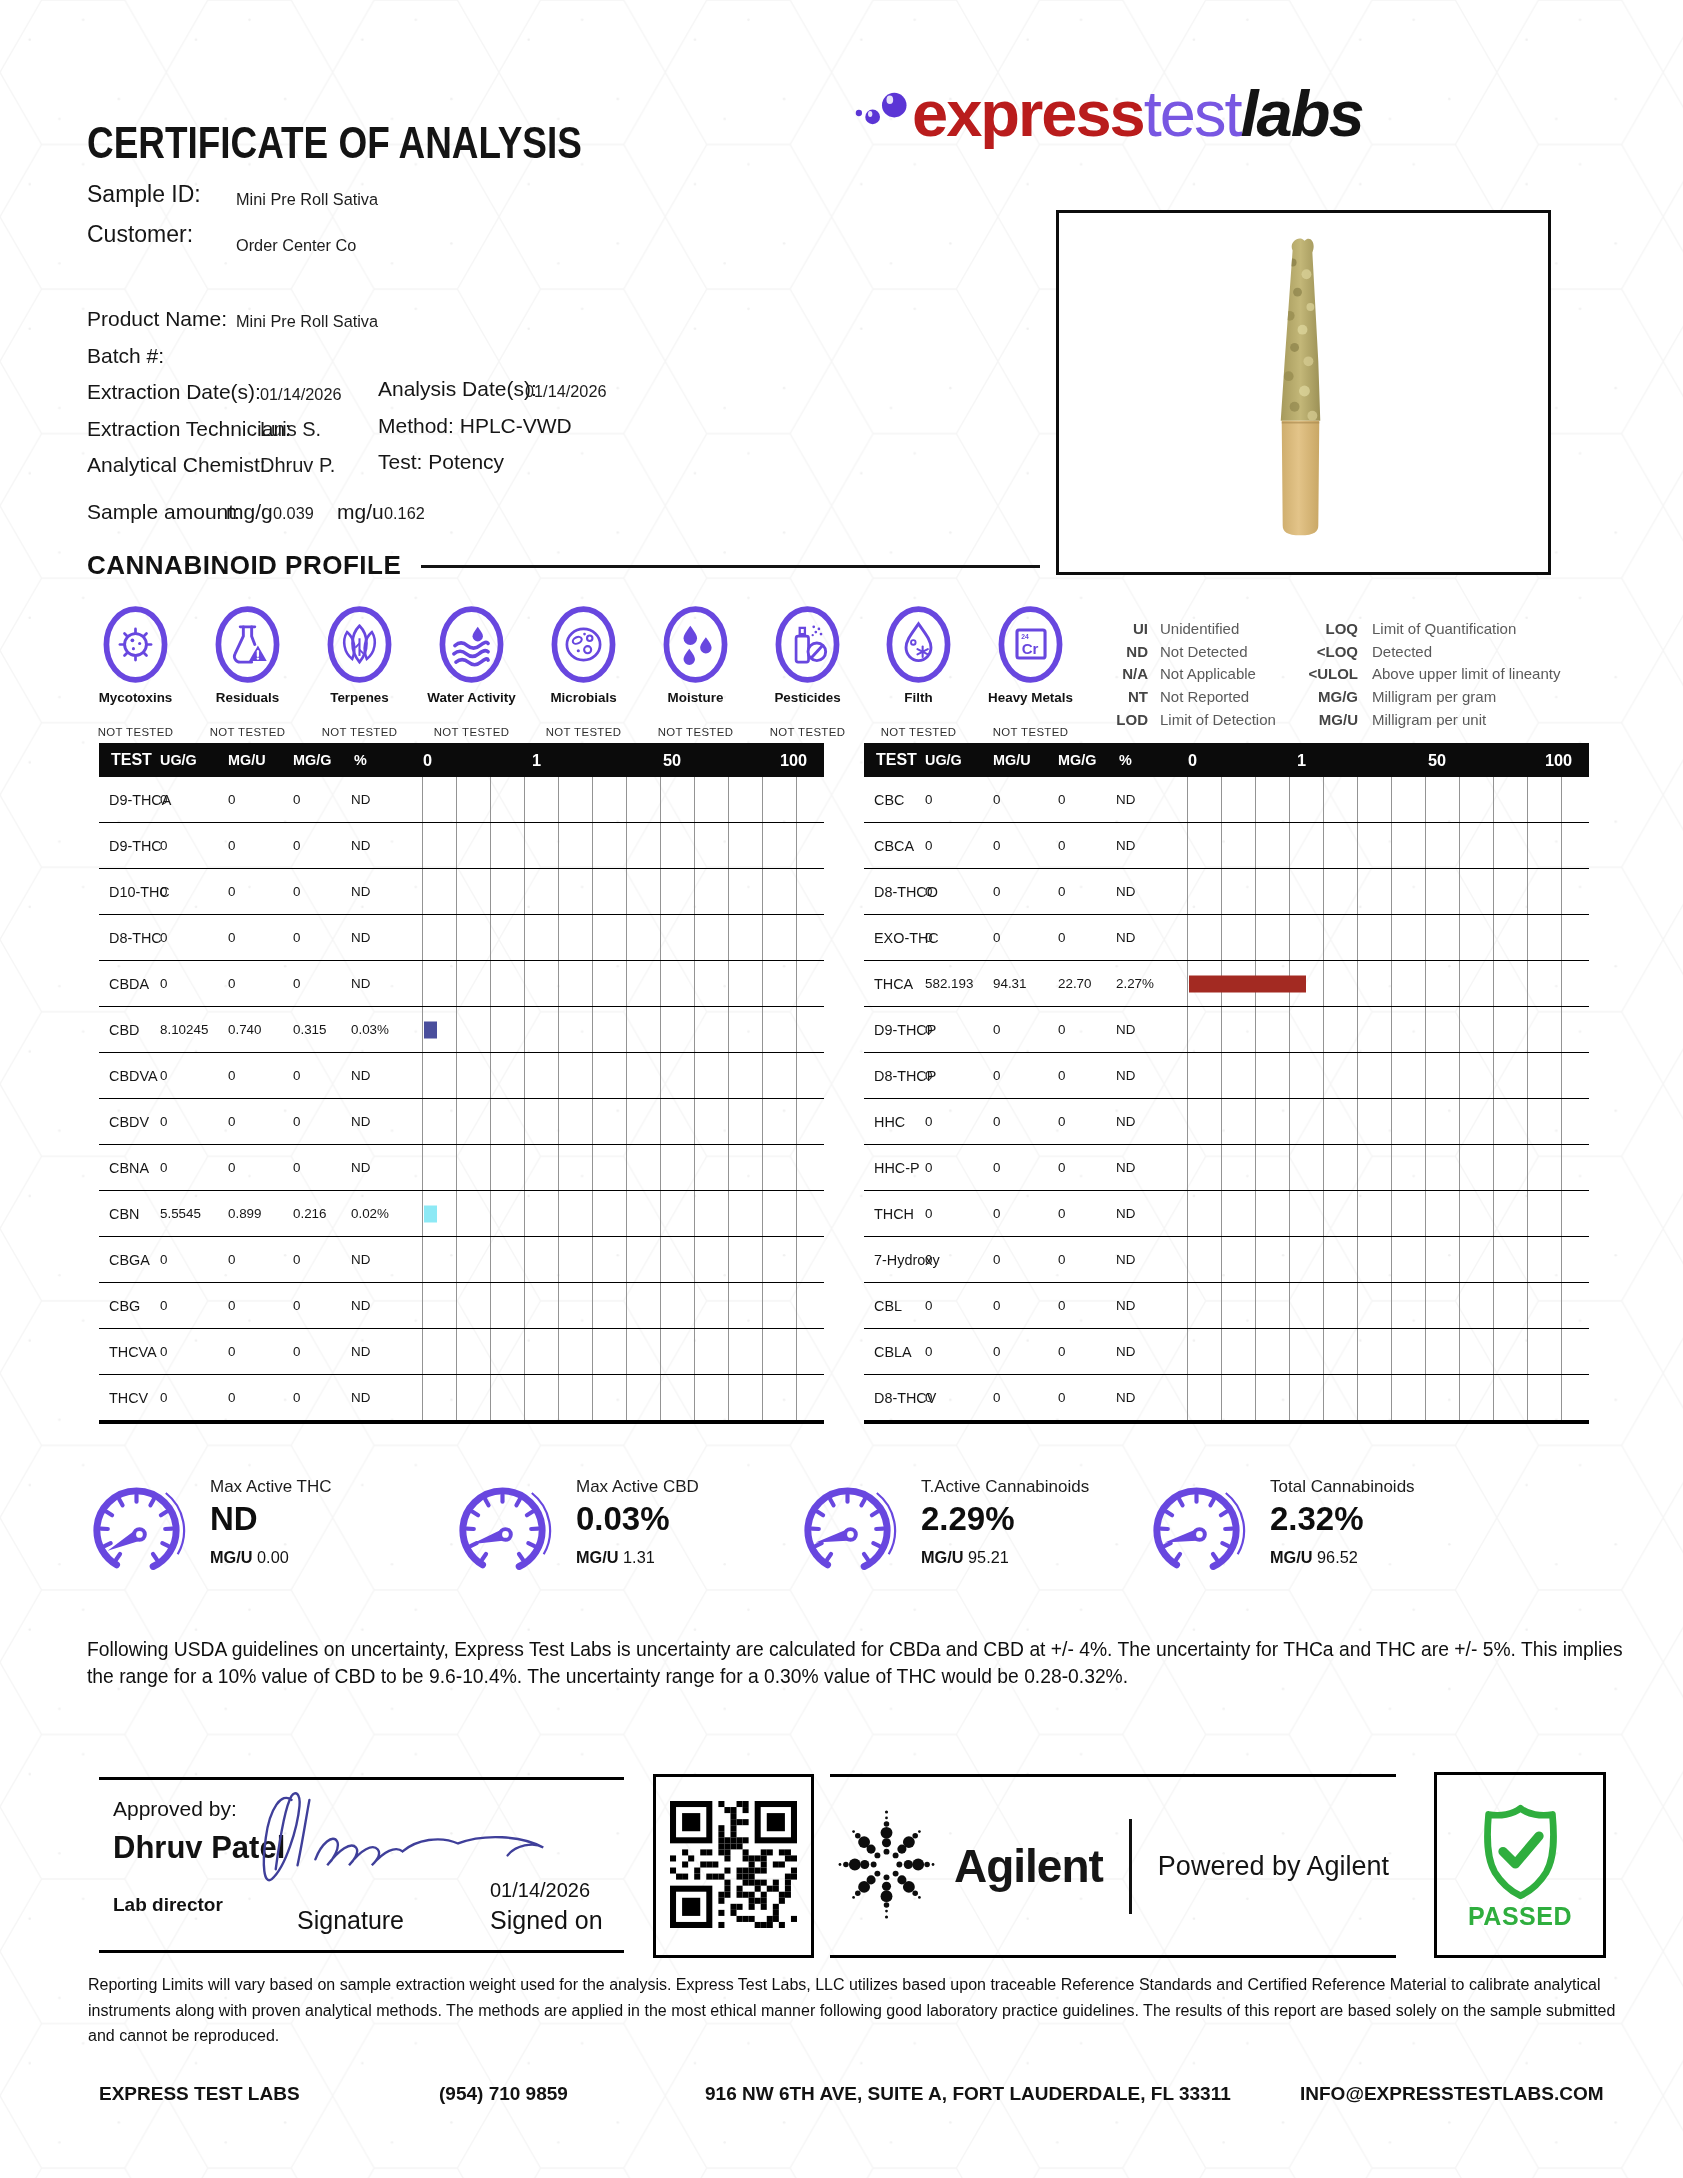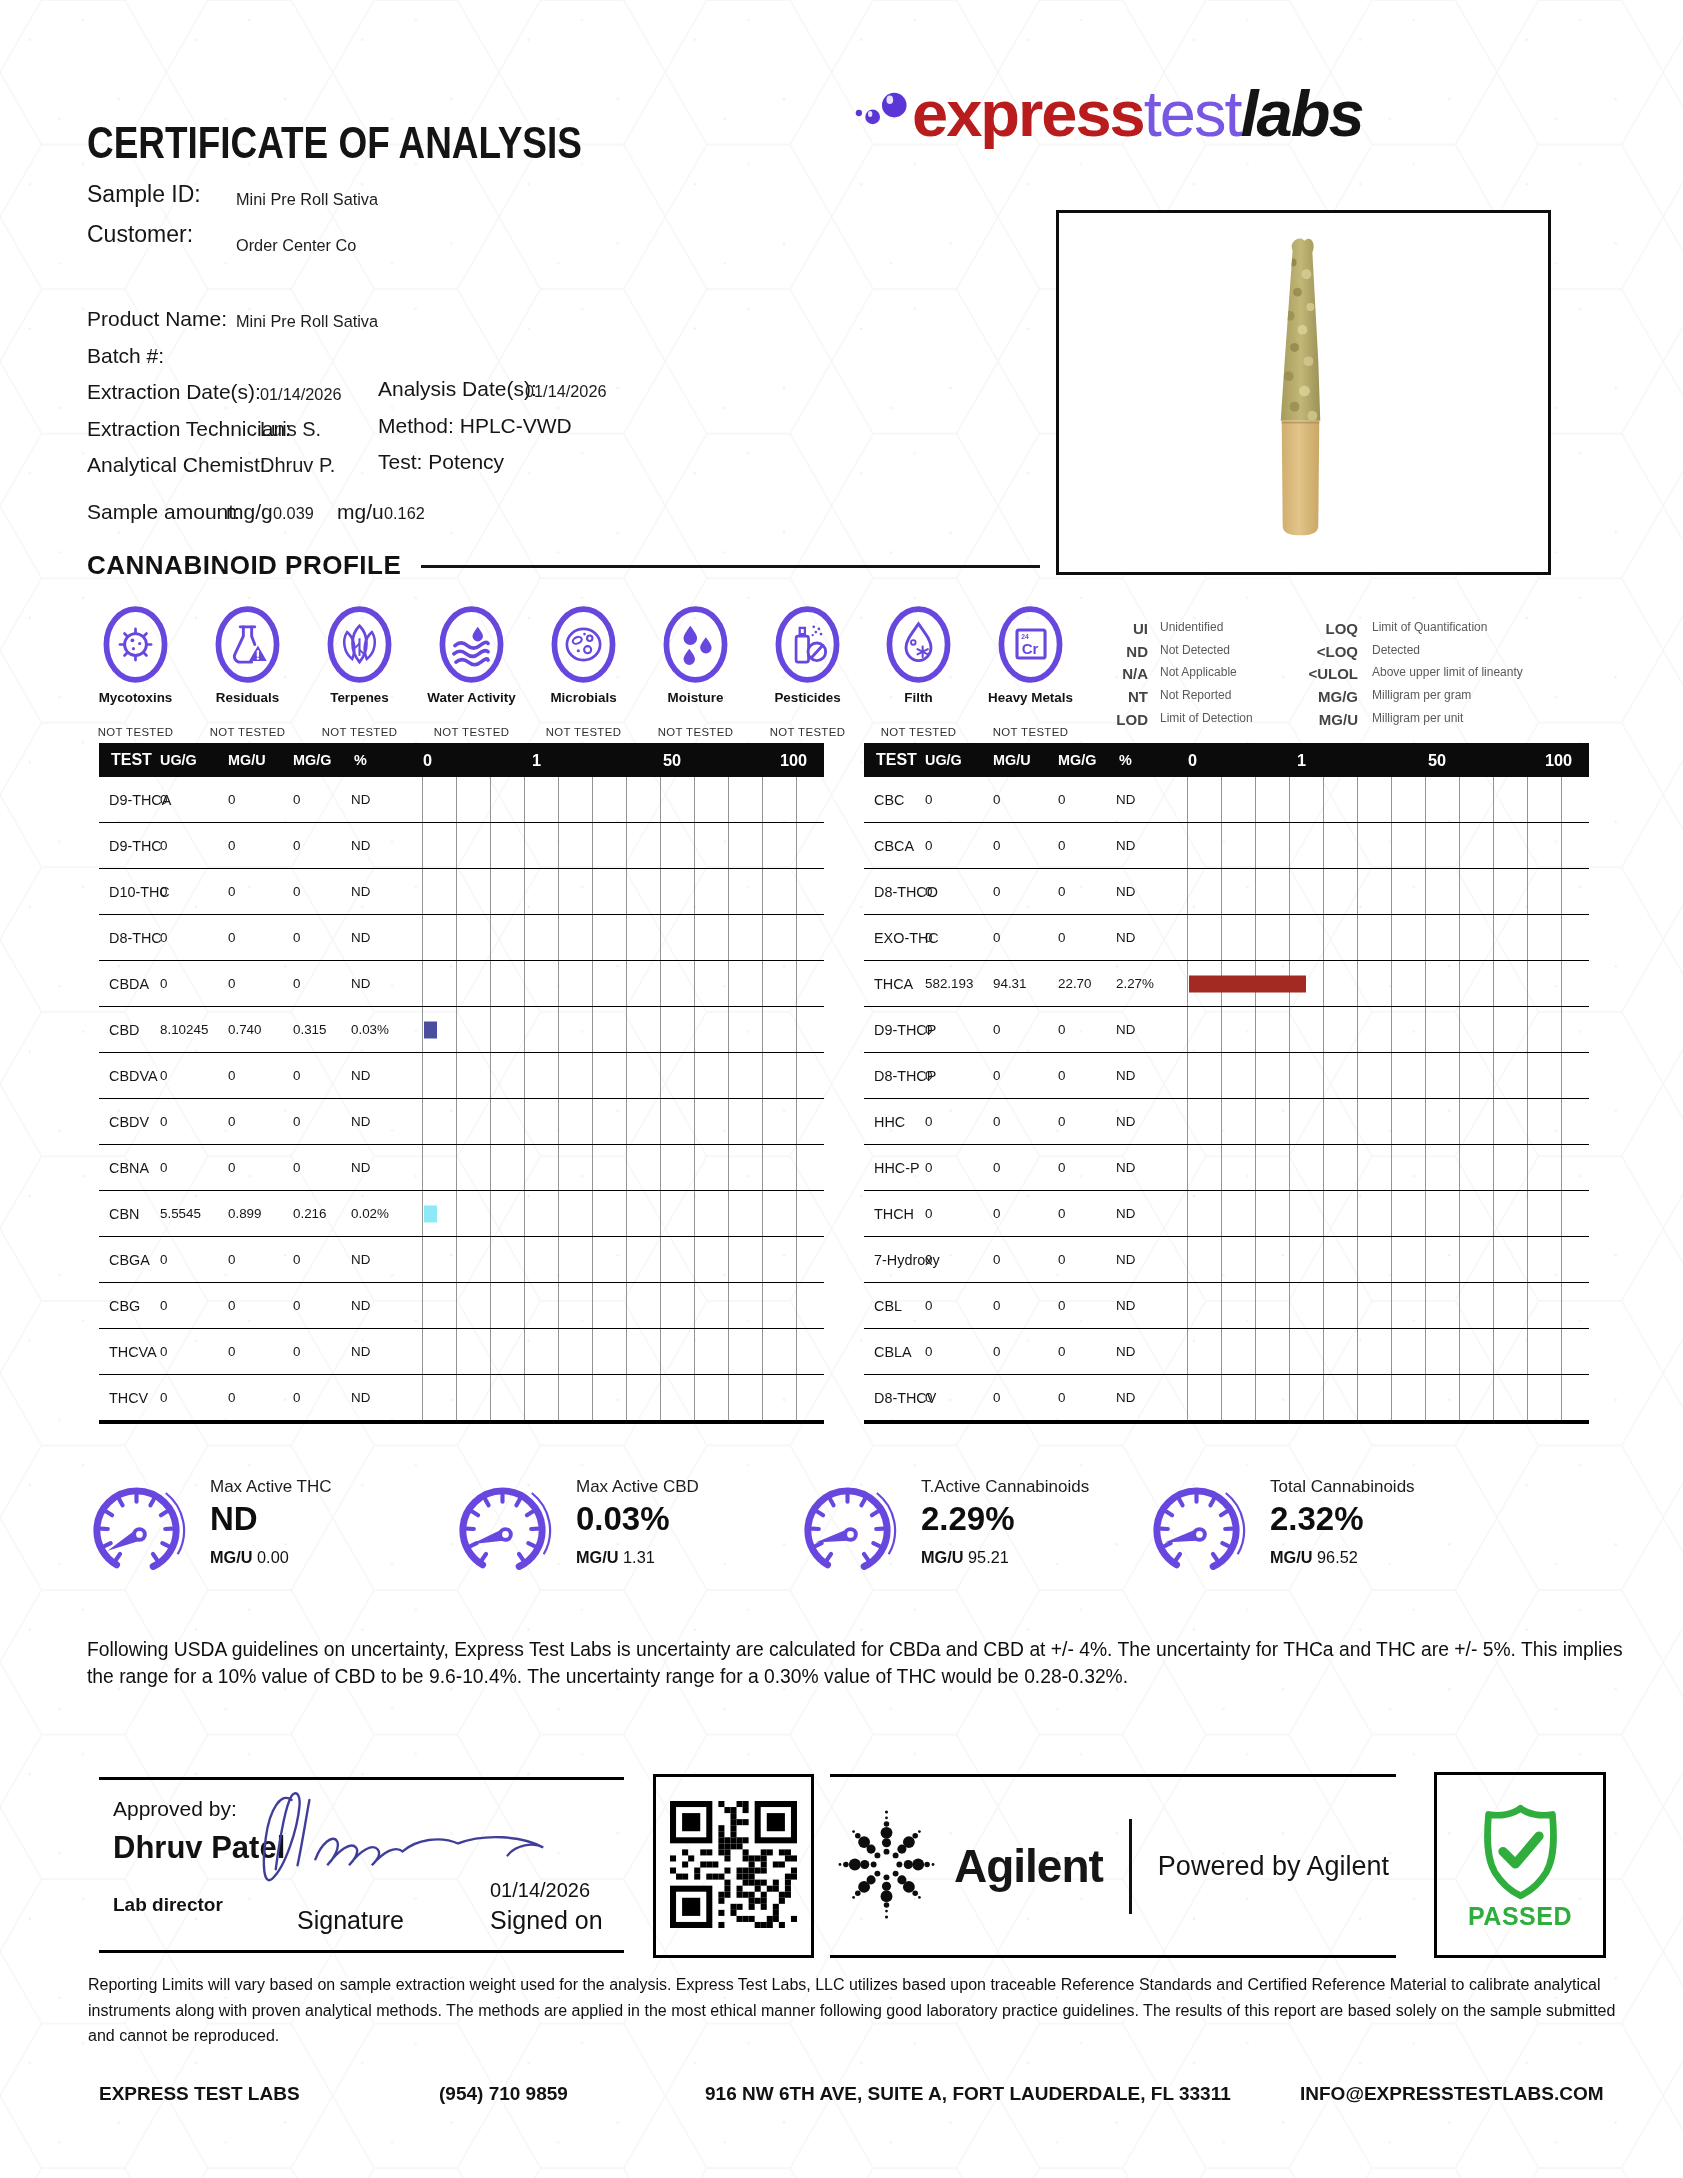--- a/index.html
+++ b/index.html
@@ -25,21 +25,21 @@
   #photo-box{left:1056px;top:210px;width:489px;height:359px;border:3px solid #0d0d0d;background:#fff;}
   
   #section-title{left:87px;top:550px;font-size:26px;font-weight:800;letter-spacing:0.5px;white-space:nowrap;}
   #section-rule{left:421px;top:565px;width:619px;height:3px;background:#141414;}
   
   .screen{position:absolute;top:604px;width:129px;display:flex;flex-direction:column;align-items:center;}
   .screen .nm{font-size:13.4px;font-weight:700;margin-top:5px;white-space:nowrap;}
   .screen .st{font-size:11.4px;color:#2e2e2e;letter-spacing:0.4px;margin-top:21px;white-space:nowrap;}
   
   .leg-code{position:absolute;font-size:15px;font-weight:700;color:#454545;text-align:right;width:69px;white-space:nowrap;}
-  .leg-desc{position:absolute;font-size:12px;color:#5a5a5a;white-space:nowrap;}
+  .leg-desc{position:absolute;font-size:15px;color:#5a5a5a;white-space:nowrap;}
   
   .tbl{position:absolute;top:743px;width:725px;border-bottom:3px solid #000;}
   #tbl-left{left:99px;} #tbl-right{left:864px;}
   .thead{position:relative;height:34px;background:#0b0b0b;}
   .thead span{position:absolute;top:0;bottom:0;display:flex;align-items:center;color:#fff;font-weight:700;}
   .h-test{left:12px;font-size:16px;} .h-ugg{left:61px;font-size:14.4px;}
   .h-mgu{left:129px;font-size:14.4px;} .h-mgg{left:194px;font-size:14.4px;}
   .h-pct{left:255px;font-size:14.4px;}
   .h-t0{left:324px;font-size:16.3px;} .h-t1{left:433px;font-size:16.3px;}
   .h-t50{left:564px;font-size:16.3px;} .h-t100{left:681px;font-size:16.3px;}

